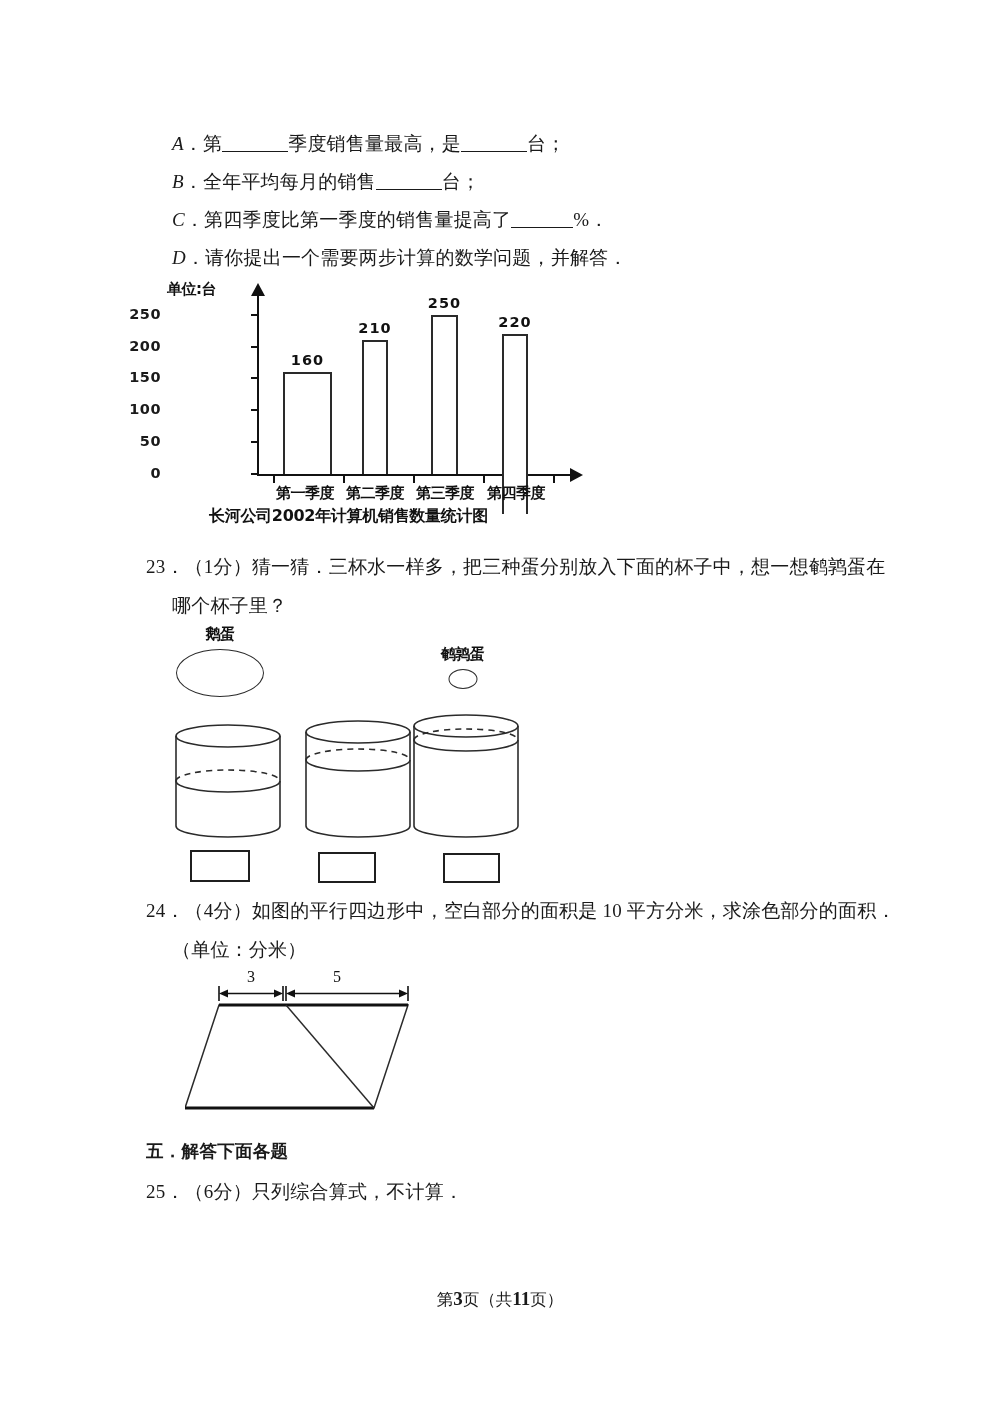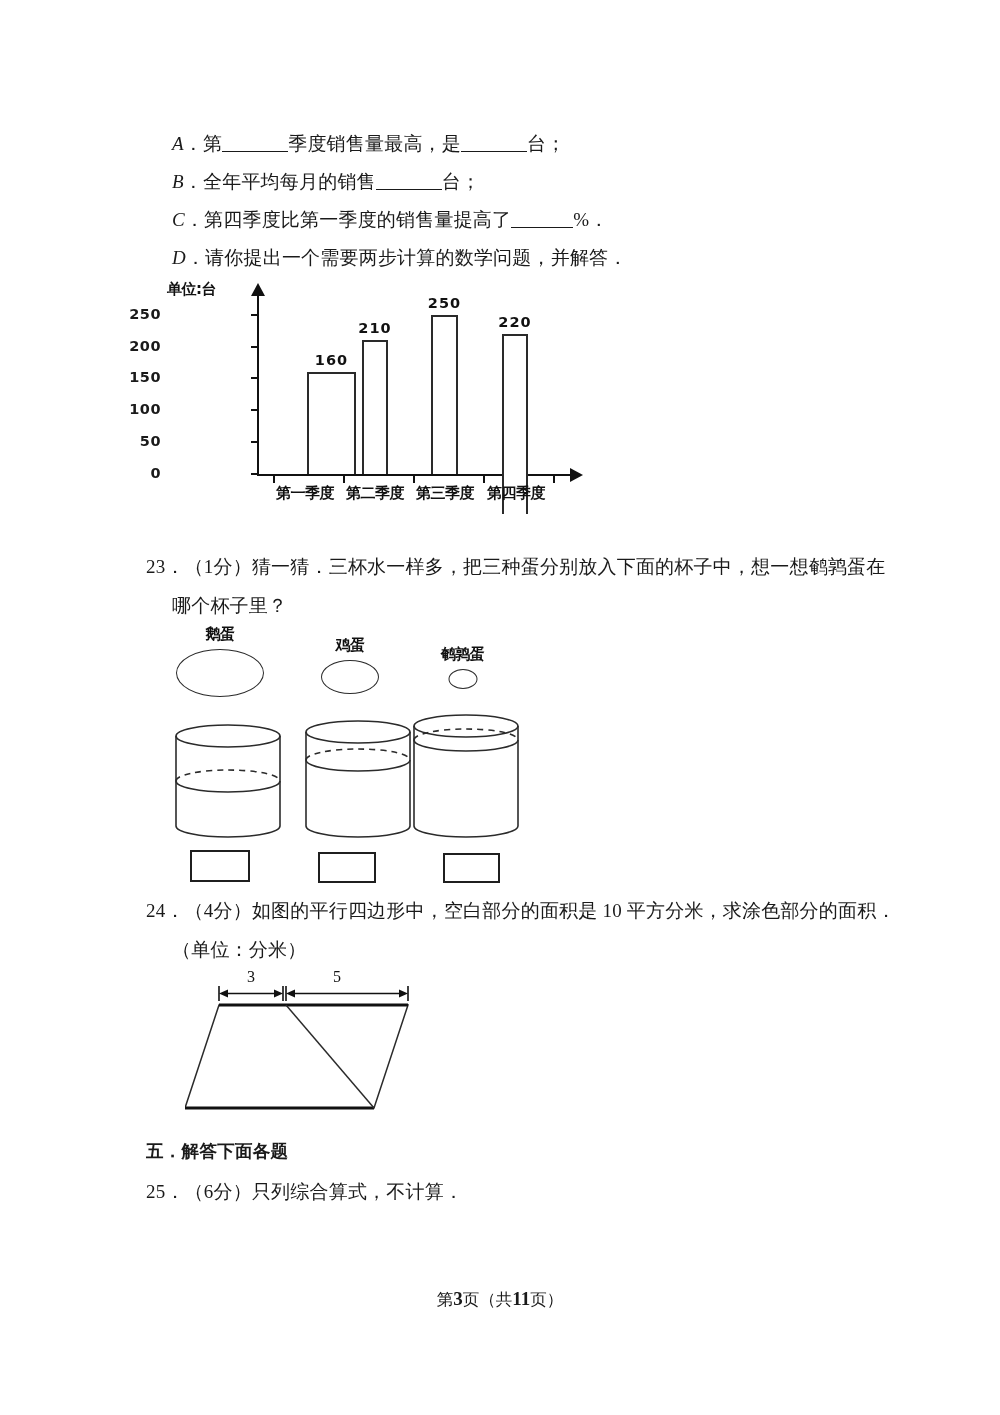--- a/index.html
+++ b/index.html
@@ -284,21 +284,21 @@
     </div>
     <div class="ytick-wrap" style="top:69px;">
       <div class="ytick" style="top:-0.8px;"></div>
       <div class="ylabel">200</div>
     </div>
     <div class="ytick-wrap" style="top:37px;">
       <div class="ytick" style="top:-0.8px;"></div>
       <div class="ylabel">250</div>
     </div>
 
-    <div class="bar" style="left:142px; top:94px; width:49px; height:102px;padding-left:45px;">
+    <div class="bar" style="left:118px; top:94px; width:49px; height:102px;padding-left:45px;">
       <div class="bar-label">160</div>
     </div>
     <div class="bar" style="left:197px; top:62px; width:26px; height:134px;">
       <div class="bar-label">210</div>
     </div>
     <div class="bar" style="left:266px; top:37px; width:27px; height:159px;">
       <div class="bar-label">250</div>
     </div>
     <div class="bar" style="left:337px; top:56px; width:26px; height:180px;">
       <div class="bar-label">220</div>
@@ -308,36 +308,33 @@
     <div class="xtick" style="left:178px;"></div>
     <div class="xtick" style="left:248px;"></div>
     <div class="xtick" style="left:318px;"></div>
     <div class="xtick" style="left:388px;"></div>
 
     <div class="xcat" style="left:140px;">第一季度</div>
     <div class="xcat" style="left:210px;">第二季度</div>
     <div class="xcat" style="left:280px;">第三季度</div>
     <div class="xcat" style="left:351px;">第四季度</div>
 
+    <div class="chart-caption">长河公司2002年计算机销售数量统计图</div>
   </div>
 
   <div class="qline" style="left:146px; top:553px;text-align:right;">
     <span>23．</span><span>（1分）</span><span>猜一猜．三杯水一样多，把三种蛋分别放入下面的杯子中，想一想鹌鹑蛋在</span>
   </div>
   <div class="qline" style="left:172px; top:592px;">
     <span>哪个杯子里？</span>
   </div>
 
   <div class="egg-group" style="left:155px; top:625px; width:130px; height:65px;">
     <div class="egg-label">鹅蛋</div>
     <div class="egg-shape" style="top:24px; width:86px; height:46px;"></div>
-  </div>
-  <div class="egg-group" style="left:290px; top:636px; width:120px; height:60px;">
-    <div class="egg-label">鸡蛋</div>
-    <div class="egg-shape" style="top:24px; width:56px; height:32px;"></div>
   </div>
   <div class="egg-group" style="left:400px; top:645px; width:125px; height:55px;">
     <div class="egg-label">鹌鹑蛋</div>
     <div class="egg-shape" style="top:24px; width:27px; height:18px;"></div>
   </div>
 
   <div class="cup" style="left:172px; top:722px;">
     <svg width="112" height="118" viewBox="0 0 112 118">
       <ellipse cx="56" cy="14" rx="52" ry="11" fill="#fff" stroke="#2b2b2b" stroke-width="1.6"></ellipse>
       <path d="M4,14 L4,104" fill="none" stroke="#2b2b2b" stroke-width="1.6"></path>

